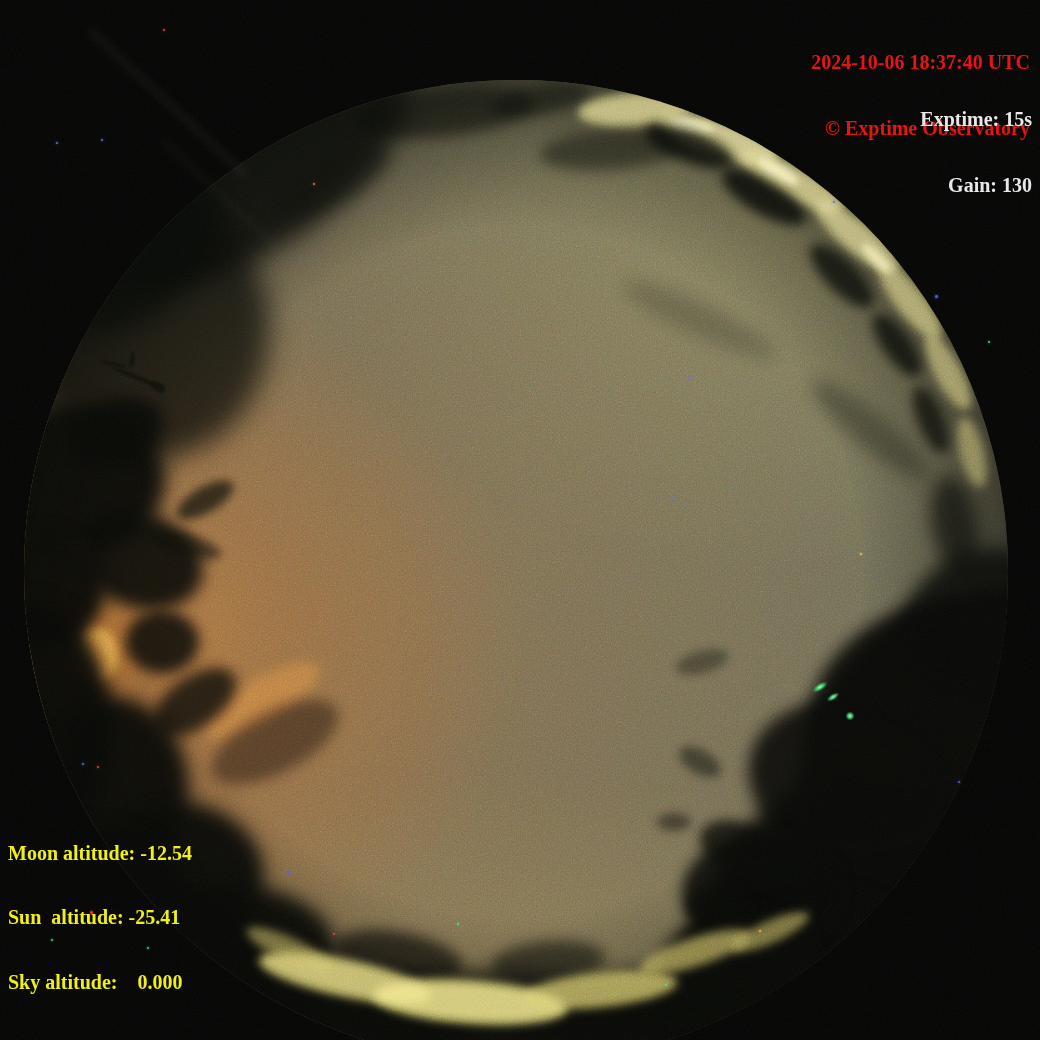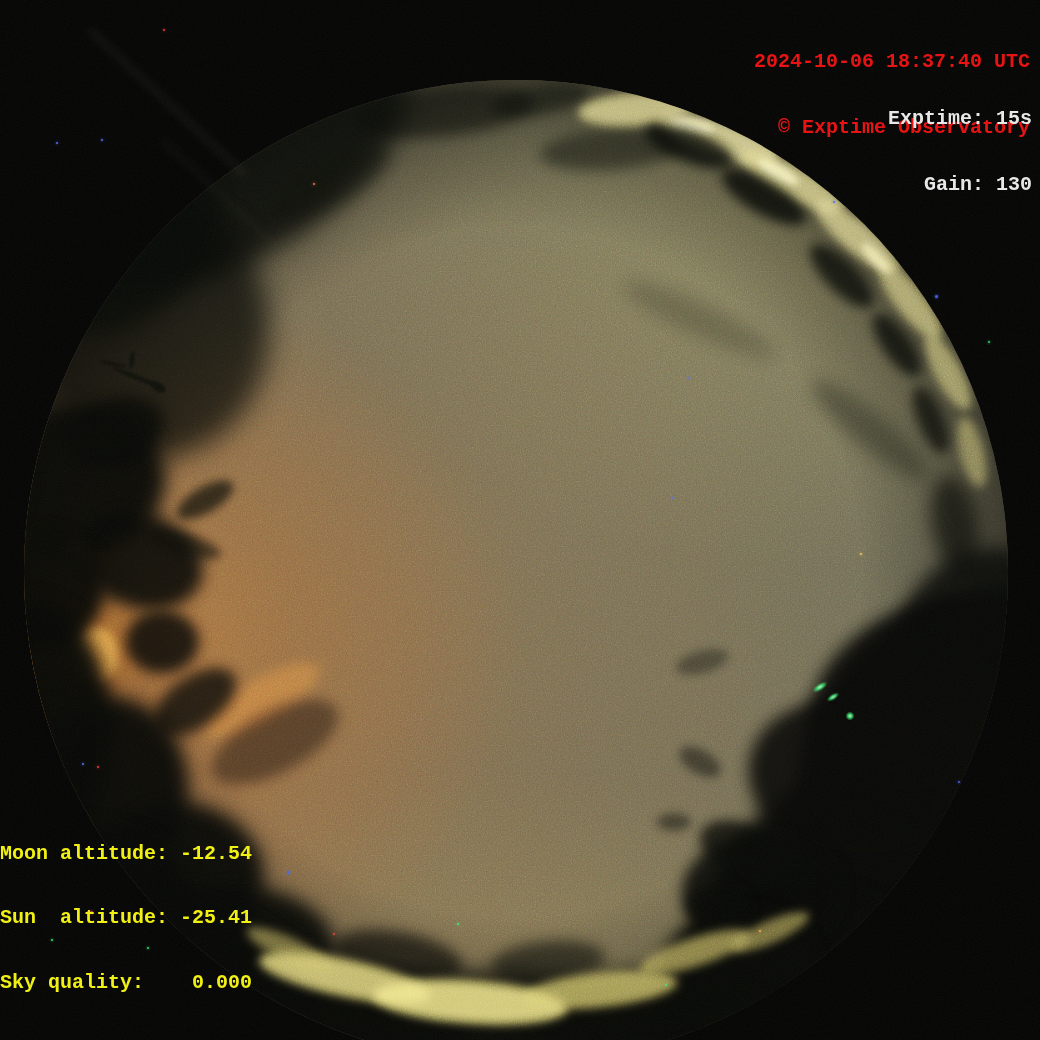--- a/index.html
+++ b/index.html
@@ -26,24 +26,24 @@
   .blob{position:absolute;border-radius:50%;}
   .grain{position:absolute;inset:0;pointer-events:none;}
   .grain-disk{clip-path:circle(492px at 516px 572px);mix-blend-mode:overlay;opacity:.5;}
   .grain-full{mix-blend-mode:screen;opacity:.06;}
   .streak{position:absolute;border-radius:6px;}
   .streak1{left:60px;top:98px;width:215px;height:9px;background:rgba(95,95,80,0.10);transform:rotate(43deg);filter:blur(3px);}
   .streak2{left:140px;top:195px;width:170px;height:7px;background:rgba(95,95,80,0.08);transform:rotate(43deg);filter:blur(3px);}
   .led,.star{position:absolute;border-radius:50%;}
   
   .txt{position:absolute;white-space:pre;font-size:20px;line-height:22px;}
-  .txt div{height:22px;}
+  .txt div{height:22px;font-family:Liberation Serif, serif;}
   .hdr{top:7px;right:10px;text-align:right;color:var(--timestamp-red,#e81414);}
   .exp{top:64px;right:8px;text-align:right;color:var(--exposure-white,#e8e8e8);}
-  .astro{left:0;bottom:4px;line-height:21.5px;color:var(--astro-yellow,#f0f014);}
+  .astro{left:8px;bottom:4px;line-height:21.5px;color:var(--astro-yellow,#f0f014);}
   .astro div{height:21.5px;}
   .telem{right:8px;bottom:5px;line-height:21.5px;text-align:right;}
   .telem div{height:21.5px;}
   .lbl-sensor{color:var(--sensor-blue-label,#1c2cd8);}
   .val-sensor{color:var(--sensor-blue-value,#2f46f5);}
   .cyan{color:var(--telemetry-cyan,#42e8e8);}
 </style>
 </head>
 <body>
 
@@ -174,17 +174,17 @@
   </div>
 
   <div class="txt exp">
     <div>Exptime: 15s</div>
     <div>Gain: 130</div>
   </div>
 
   <div class="txt astro">
     <div>Moon altitude: -12.54</div>
     <div>Sun  altitude: -25.41</div>
-    <div>Sky quality:    0.000</div>
+    <div>Sky altitude:    0.000</div>
   </div>
 
 
 </div>
 
 </body></html>

